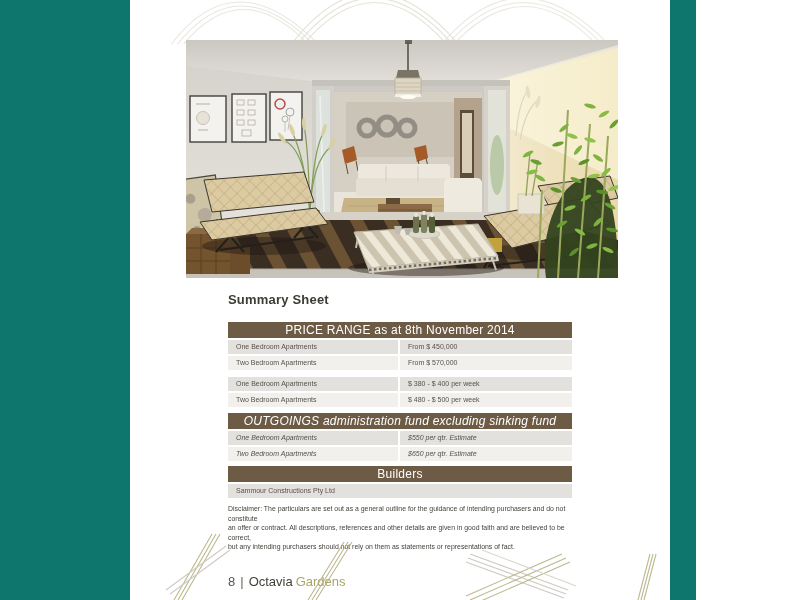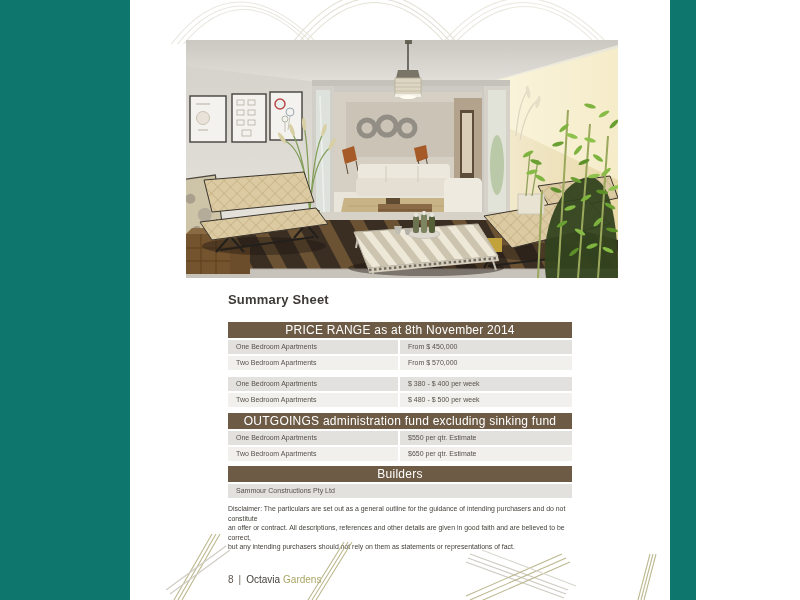--- a/index.html
+++ b/index.html
@@ -14,26 +14,26 @@
   .section-title{position:absolute;left:98px;top:292px;margin:0;font-size:13px;font-weight:bold;color:#3e3a35;letter-spacing:.2px;}
   .content{position:absolute;left:98px;top:322px;width:344px;}
   .tbl-head{height:16px;line-height:16px;background:#6d5b46;color:#ffffff;text-align:center;font-size:12px;letter-spacing:.25px;}
   .tbl-row{display:flex;margin-top:2px;height:14px;font-size:7px;color:#56514b;}
   .cell{box-sizing:border-box;line-height:14px;padding:0 8px;width:50%;white-space:nowrap;overflow:hidden;}
   .cell.left{border-right:2px solid #fff;}
   .shade-a{background:#e3e1de;}
   .shade-b{background:#f1f0ed;}
   .mb7{margin-bottom:7px;}
   .mb6{margin-bottom:6px;}
-  .mb5{margin-bottom:5px;}
+  .mb5{margin-bottom:5px;font-style:italic;}
   .parties{display:flex;gap:6px;margin-bottom:6px;}
   .parties .tbl{flex:1;}
   .parties .cell{width:100%;border:none;}
   .disclaimer{font-size:6.9px;line-height:9.6px;color:#46423c;}
-  .footer{position:absolute;left:98px;top:574px;font-size:10px;color:#5a554e;white-space:nowrap;}
+  .footer{position:absolute;left:98px;top:574px;font-size:13px;color:#5a554e;white-space:nowrap;}
   .footer .sep{margin:0 5px;color:#6a655d;}
   .footer .brand{color:#433f39;}
   .footer .brand-suffix{color:#a9a565;margin-left:3px;}
 </style>
 </head>
 <body>
 
 <div class="canvas">
   <div class="page">
 

